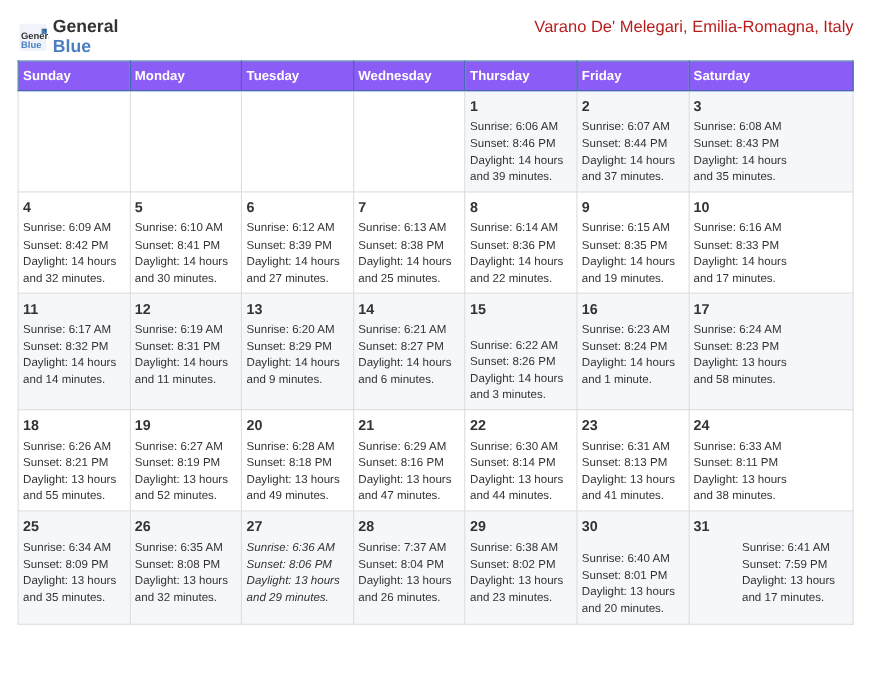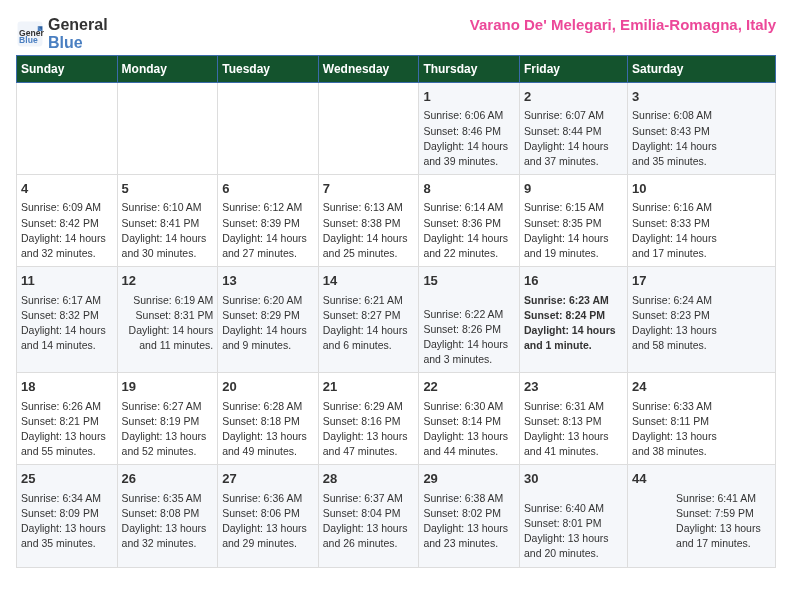--- a/index.html
+++ b/index.html
@@ -29,30 +29,30 @@
       text-align: right;
     }
     .main-title {
       font-size: 36px;
       font-weight: bold;
       color: #333;
       line-height: 1.1;
     }
     .subtitle {
       font-size: 15px;
-      color: #ec4899;
-      font-weight: bold;
+      color: #b91c1c;
+      font-weight: normal;
     }
     table {
       width: 100%;
       border-collapse: collapse;
       font-size: 11px;
     }
     thead tr {
-      background: #14532d;
+      background: #8b5cf6;
       color: #fff;
     }
     thead th {
       padding: 6px 4px;
       text-align: left;
       font-size: 12px;
       font-weight: bold;
       border: 1px solid #3a6aaa;
     }
     tbody tr {
@@ -205,21 +205,21 @@
       <tr>
         <td>
           <span class="day-number">11</span>
           <div class="cell-content" style="white-space: pre-line;">Sunrise: 6:17 AM
 Sunset: 8:32 PM
 Daylight: 14 hours
 and 14 minutes.</div>
         </td>
         <td>
           <span class="day-number">12</span>
-          <div class="cell-content" style="white-space: pre-line; text-align: right;">Sunrise: 6:19 AM
+          <div class="cell-content" style="white-space: pre-line;">Sunrise: 6:19 AM
 Sunset: 8:31 PM
 Daylight: 14 hours
 and 11 minutes.</div>
         </td>
         <td>
           <span class="day-number">13</span>
           <div class="cell-content" style="white-space: pre-line;">Sunrise: 6:20 AM
 Sunset: 8:29 PM
 Daylight: 14 hours
 and 9 minutes.</div>
@@ -233,21 +233,21 @@
         </td>
         <td>
           <span class="day-number">15</span>
           <div class="cell-content" style="white-space: pre-line; margin-top: 16px;">Sunrise: 6:22 AM
 Sunset: 8:26 PM
 Daylight: 14 hours
 and 3 minutes.</div>
         </td>
         <td>
           <span class="day-number">16</span>
-          <div class="cell-content" style="white-space: pre-line; font-weight: bold;">Sunrise: 6:23 AM
+          <div class="cell-content" style="white-space: pre-line;">Sunrise: 6:23 AM
 Sunset: 8:24 PM
 Daylight: 14 hours
 and 1 minute.</div>
         </td>
         <td>
           <span class="day-number">17</span>
           <div class="cell-content" style="white-space: pre-line;">Sunrise: 6:24 AM
 Sunset: 8:23 PM
 Daylight: 13 hours
 and 58 minutes.</div>
@@ -314,48 +314,48 @@
         </td>
         <td>
           <span class="day-number">26</span>
           <div class="cell-content" style="white-space: pre-line;">Sunrise: 6:35 AM
 Sunset: 8:08 PM
 Daylight: 13 hours
 and 32 minutes.</div>
         </td>
         <td>
           <span class="day-number">27</span>
-          <div class="cell-content" style="white-space: pre-line;">Sunrise: 6:36 AM
+          <div class="cell-content" style="white-space: pre-line; font-style: italic;">Sunrise: 6:36 AM
 Sunset: 8:06 PM
 Daylight: 13 hours
 and 29 minutes.</div>
         </td>
         <td>
           <span class="day-number">28</span>
-          <div class="cell-content" style="white-space: pre-line;">Sunrise: 6:37 AM
+          <div class="cell-content" style="white-space: pre-line;">Sunrise: 7:37 AM
 Sunset: 8:04 PM
 Daylight: 13 hours
 and 26 minutes.</div>
         </td>
         <td>
           <span class="day-number">29</span>
           <div class="cell-content" style="white-space: pre-line;">Sunrise: 6:38 AM
 Sunset: 8:02 PM
 Daylight: 13 hours
 and 23 minutes.</div>
         </td>
         <td>
           <span class="day-number">30</span>
           <div class="cell-content" style="white-space: pre-line; margin-top: 12px;">Sunrise: 6:40 AM
 Sunset: 8:01 PM
 Daylight: 13 hours
 and 20 minutes.</div>
         </td>
         <td>
-          <span class="day-number">44</span>
+          <span class="day-number">31</span>
           <div class="cell-content" style="white-space: pre-line; margin-left: 44px;">Sunrise: 6:41 AM
 Sunset: 7:59 PM
 Daylight: 13 hours
 and 17 minutes.</div>
         </td>
       </tr>
     </tbody>
 </table>
 
 </body></html>

